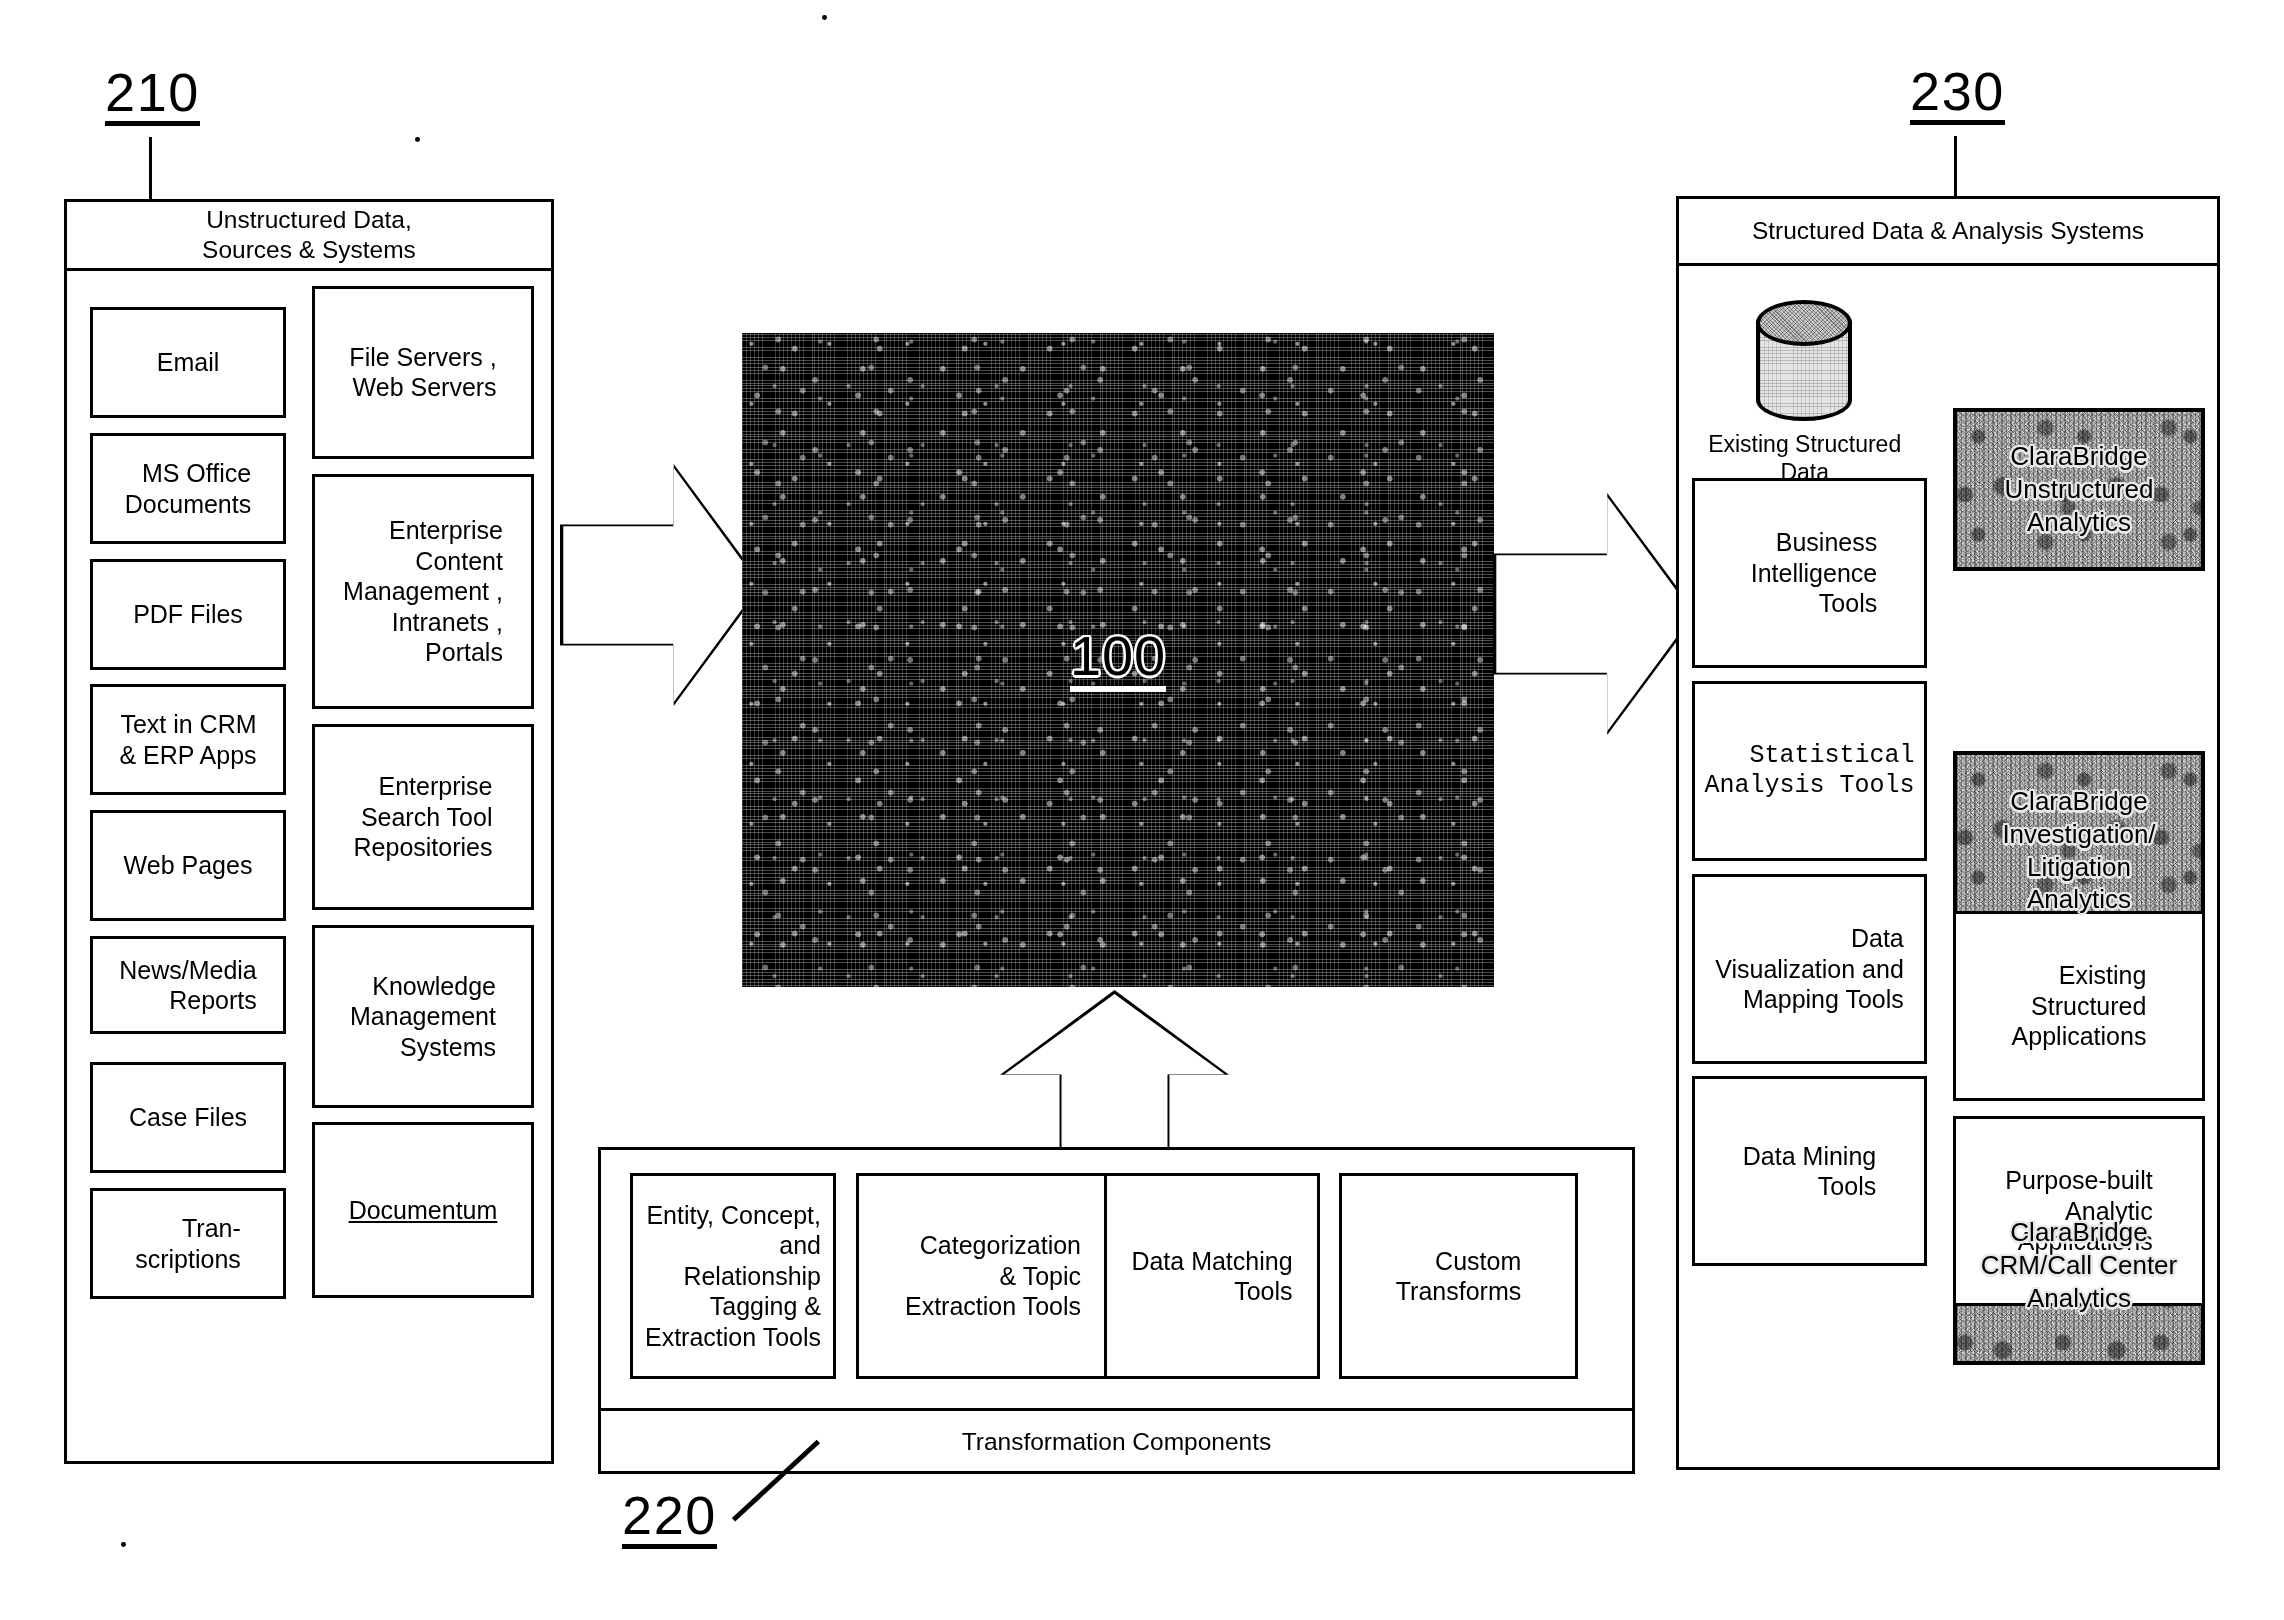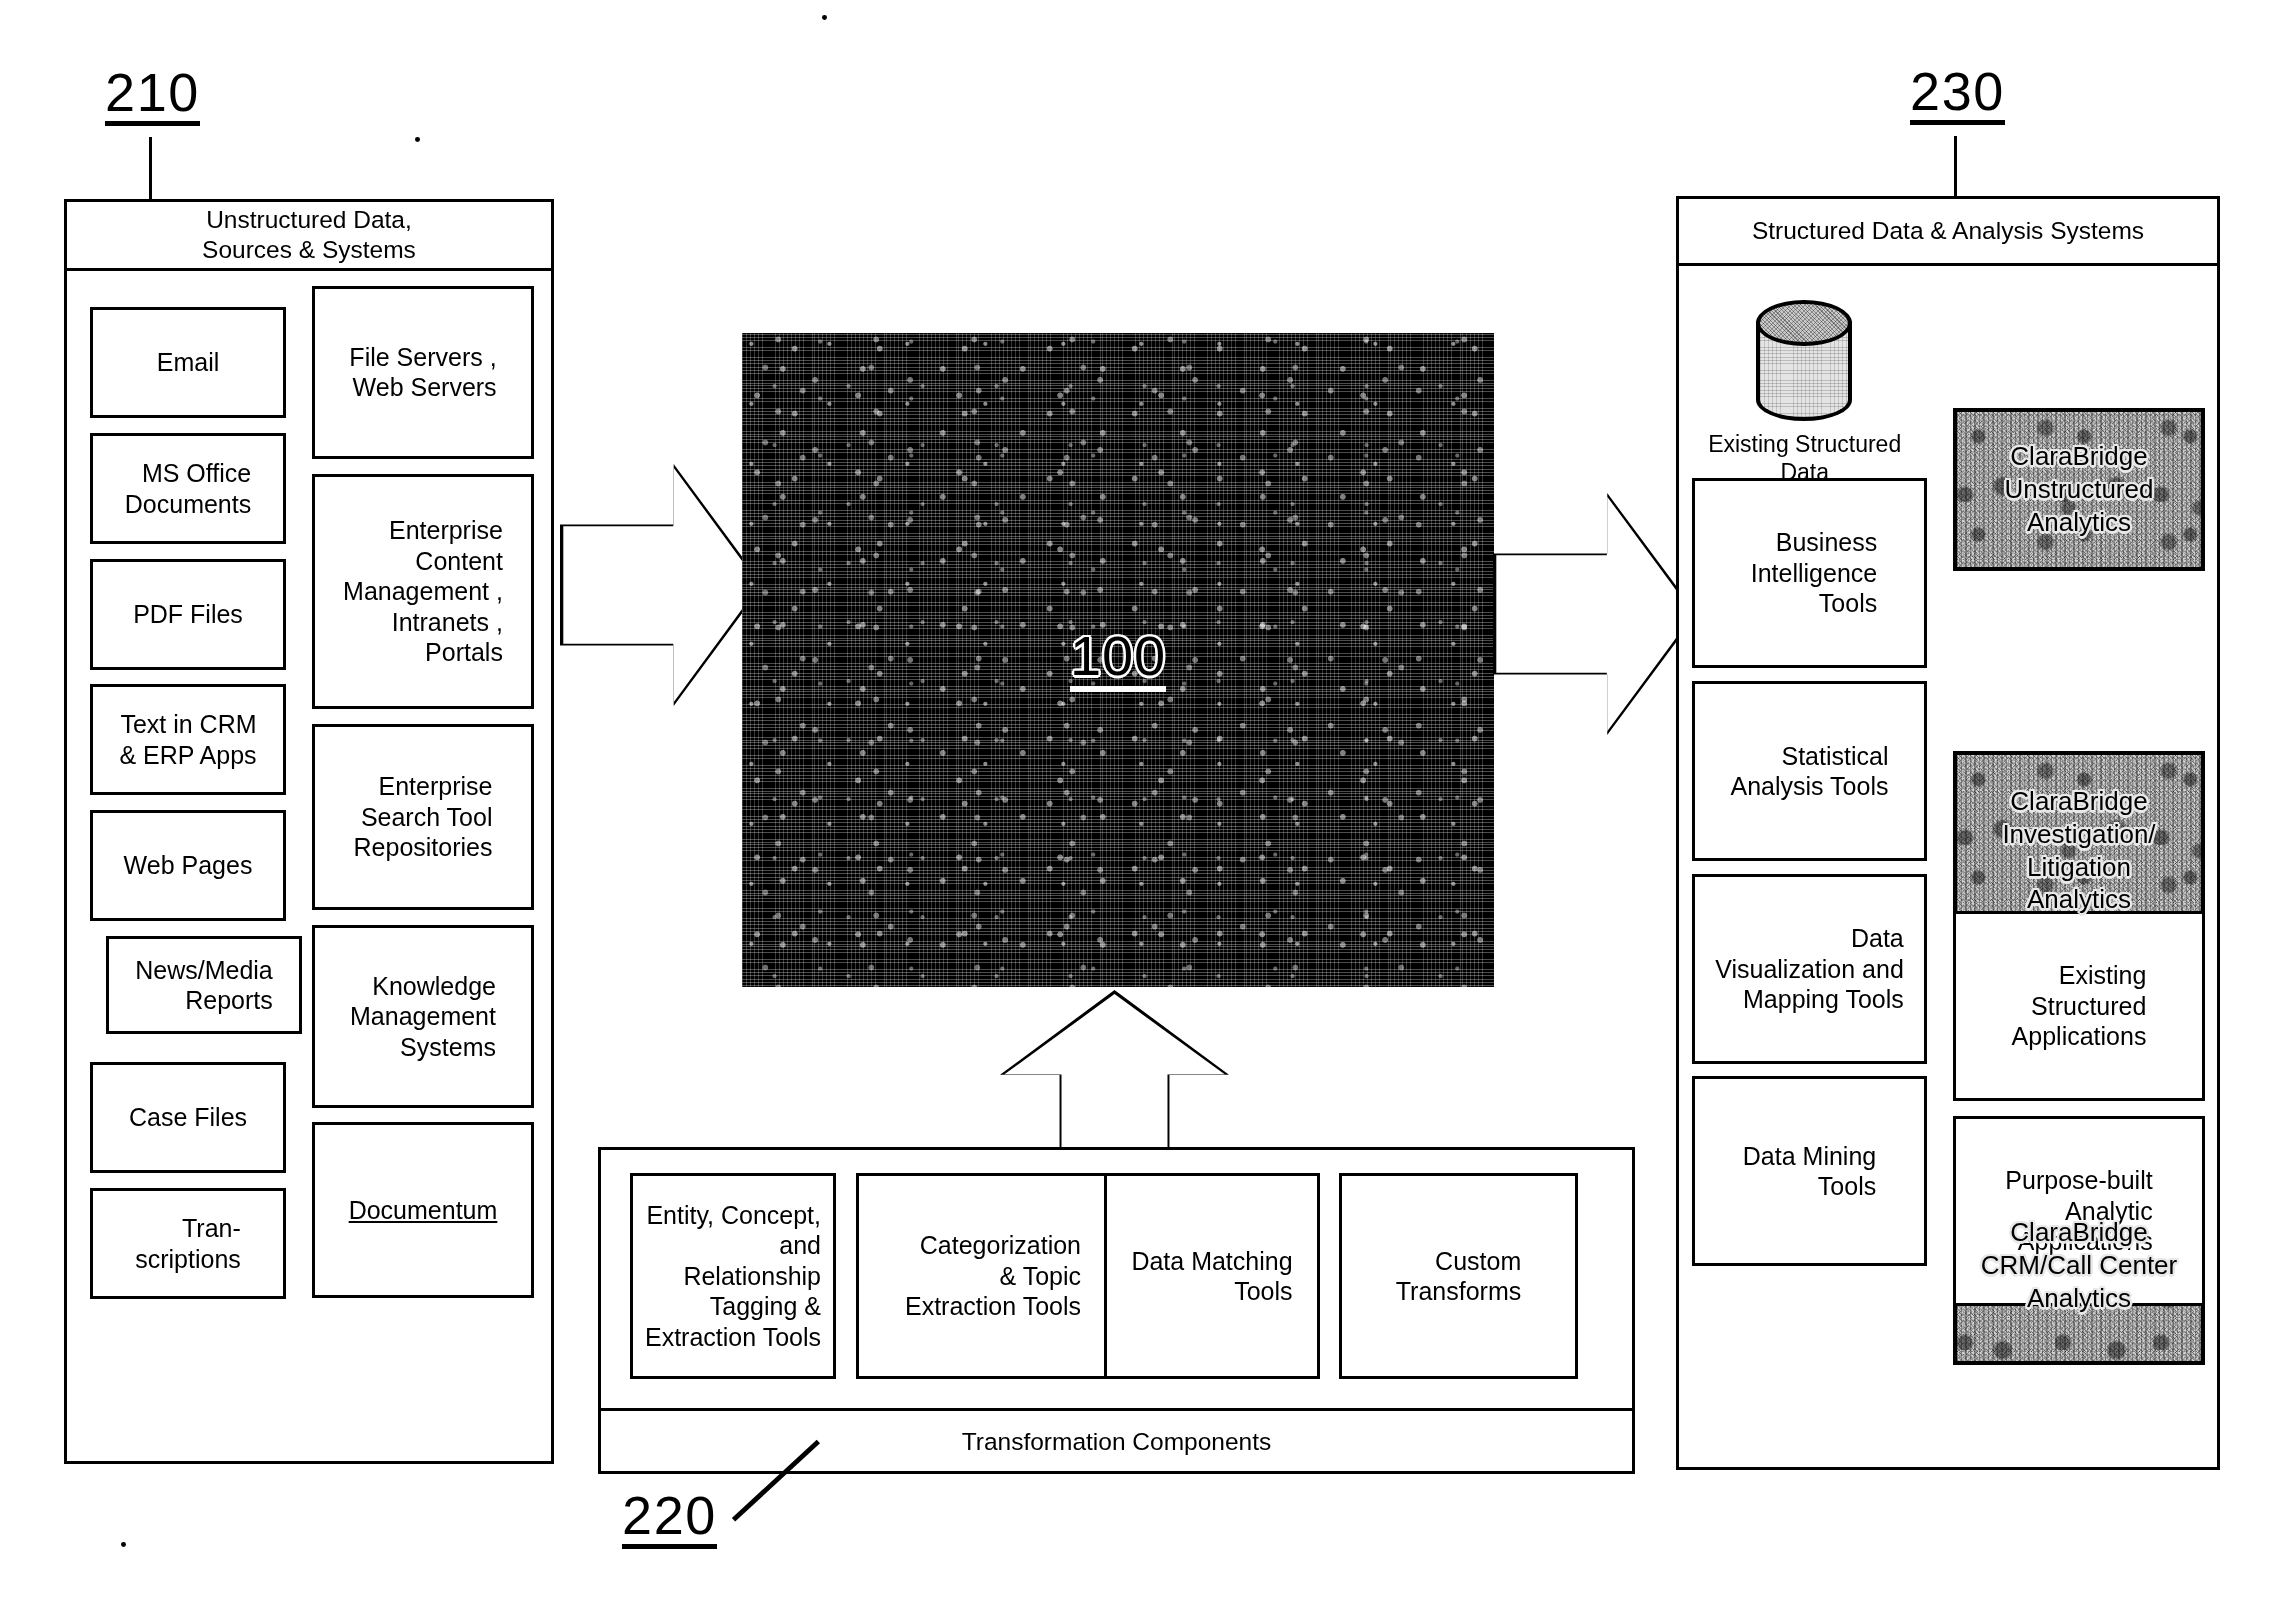--- a/index.html
+++ b/index.html
@@ -170,21 +170,21 @@
     <div class="abs bx" style="left:23px;top:288px;width:196px;height:111px;">
       <span>PDF Files</span>
     </div>
     <div class="abs bx" style="left:23px;top:413px;width:196px;height:111px;">
       <span style="white-space:pre-line;">Text in CRM
 &amp; ERP Apps</span>
     </div>
     <div class="abs bx" style="left:23px;top:539px;width:196px;height:111px;">
       <span>Web Pages</span>
     </div>
-    <div class="abs bx" style="left:23px;top:665px;width:196px;height:98px;margin-left:16px;">
+    <div class="abs bx" style="left:23px;top:665px;width:196px;height:98px;">
       <span style="white-space:pre-line;">News/Media
 Reports</span>
     </div>
     <div class="abs bx" style="left:23px;top:791px;width:196px;height:111px;">
       <span>Case Files</span>
     </div>
     <div class="abs bx" style="left:245px;top:14.7px;width:222px;height:173px;">
       <span style="white-space:pre-line;">File Servers ,
 Web Servers</span>
     </div>
@@ -282,21 +282,21 @@
     </div>
     <div class="abs" style="left:8.2px;top:165px;width:235px;text-align:center;font-size:23px;line-height:1.2;">
       <span>Existing Structured Data</span>
     </div>
 
     <div class="abs bx" style="left:13px;top:212px;width:235px;height:190px;">
       <span style="white-space:pre-line;margin-left:9px;">Business
 Intelligence
 Tools</span>
     </div>
-    <div class="abs bx" style="left:13px;top:415px;width:235px;height:180px;">
+    <div class="abs bx" style="left:13px;top:415px;width:235px;height:180px;font-family:Liberation Mono, monospace;">
       <span style="white-space:pre-line;">Statistical
 Analysis Tools</span>
     </div>
     <div class="abs bx" style="left:13px;top:608px;width:235px;height:190px;">
       <span style="white-space:pre-line;">Data
 Visualization and
 Mapping Tools</span>
     </div>
     <div class="abs bx" style="left:13px;top:810px;width:235px;height:190px;">
       <span style="white-space:pre-line;">Data Mining

